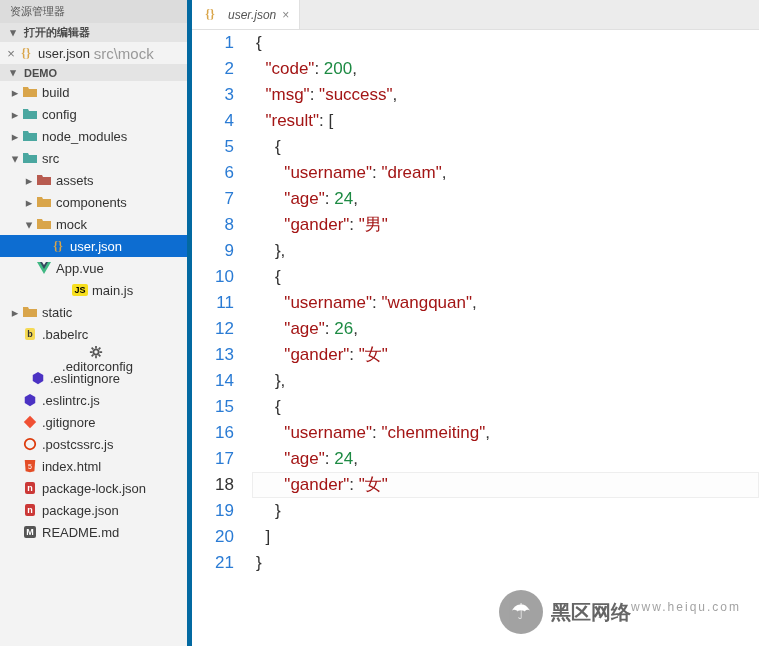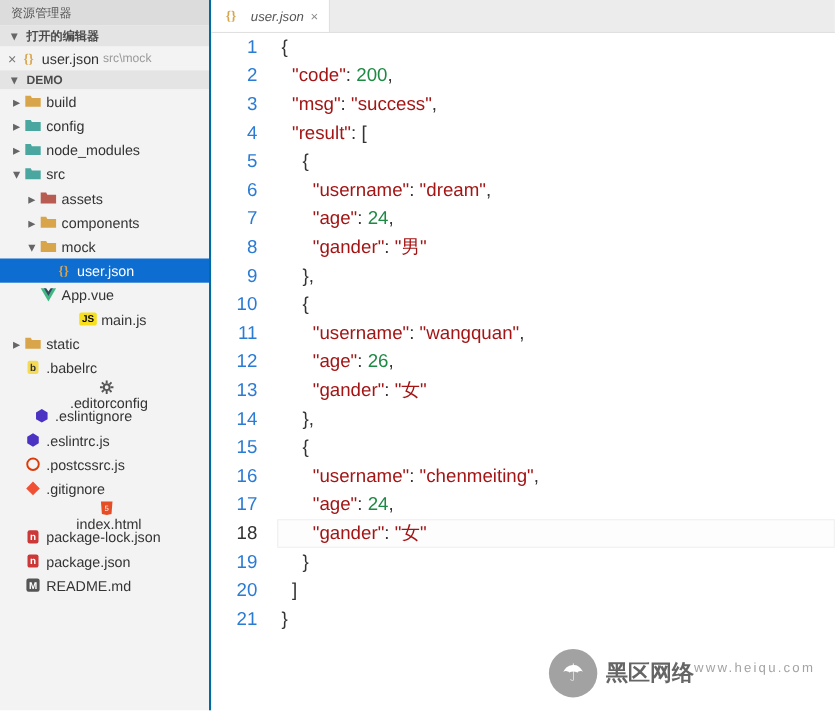--- a/index.html
+++ b/index.html
@@ -1,26 +1,26 @@
 <!DOCTYPE html>
 <html><head>
 <meta charset="utf-8">
 <style>
   * { margin: 0; padding: 0; box-sizing: border-box; font-family: "Segoe UI", "Microsoft YaHei", sans-serif; }
   body { display: flex; width: 759px; height: 646px; background: #fff; overflow: hidden; font-size: 13px; color: #333; }
-  .sidebar { width: 192px; background: #f3f3f3; border-right: 2px solid #0369a1; display: flex; flex-direction: column; }
+  .sidebar { width: 192px; background: #f3f3f3; border-right: 5px solid #0369a1; display: flex; flex-direction: column; }
   .side-title { background: #dcdcdc; padding: 4px 10px; font-size: 11px; color: #555; }
   .side-section { background: #e4e4e4; padding: 2px 6px; font-size: 11px; font-weight: bold; color: #4b4b4b; display: flex; align-items: center; gap: 4px; }
   .tree { flex: 1; overflow: auto; }
   .tree-row { display: flex; align-items: center; height: 22px; white-space: nowrap; cursor: pointer; }
   .tree-row.selected { background: #0d6dd1; color: #fff; }
   .tw { display: inline-flex; width: 14px; justify-content: center; color: #666; }
   .tree-row.selected .tw { color: #fff; }
   .ic { width: 16px; height: 16px; display: inline-flex; align-items: center; justify-content: center; margin-right: 4px; font-size: 12px; }
-  .dim { color: #999; font-size: 11px; }
+  .dim { color: #999; font-size: 15px; }
   .open-editor-row { display: flex; align-items: center; height: 22px; padding-left: 4px; }
   .close-x { width: 14px; text-align: center; color: #777; cursor: pointer; }
   .editor-area { flex: 1; display: flex; flex-direction: column; min-width: 0; }
   .tabs { display: flex; background: #ececec; border-bottom: 1px solid #e0e0e0; height: 30px; }
   .tab { display: flex; align-items: center; padding: 0 10px; background: #fff; border-right: 1px solid #e0e0e0; font-style: italic; color: #555; gap: 6px; font-size: 12px; }
   .tab .ic { font-style: normal; }
   .tab-close { color: #888; font-style: normal; cursor: pointer; }
   .code { flex: 1; display: flex; font-family: Consolas, "Courier New", monospace; font-size: 17px; line-height: 26px; overflow: hidden; position: relative; }
   .gutter { width: 60px; text-align: right; color: #2a7bd4; padding-right: 18px; background: #fff; user-select: none; }
   .gutter .ln.current { color: #333; }
@@ -186,35 +186,35 @@
           <svg width="14" height="14" viewBox="0 0 16 16">
             <path fill="#4b32c3" d="M8 1l6 3.5v7L8 15l-6-3.5v-7z"></path>
           </svg>
         </span>
         <span>.eslintrc.js</span>
       </div>
       <div class="tree-row" style="padding-left: 8px;">
         <span class="tw"></span>
         <span class="ic">
           <svg width="14" height="14" viewBox="0 0 16 16">
+            <rect x="3" y="3" width="10" height="10" fill="#f05033" transform="rotate(45 8 8)"></rect>
+          </svg>
+        </span>
+        <span>.gitignore</span>
+      </div>
+      <div class="tree-row" style="padding-left: 8px;">
+        <span class="tw"></span>
+        <span class="ic">
+          <svg width="14" height="14" viewBox="0 0 16 16">
             <circle cx="8" cy="8" r="6" fill="none" stroke="#dd3a0a" stroke-width="2"></circle>
           </svg>
         </span>
         <span>.postcssrc.js</span>
       </div>
       <div class="tree-row" style="padding-left: 8px;">
-        <span class="tw"></span>
-        <span class="ic">
-          <svg width="14" height="14" viewBox="0 0 16 16">
-            <rect x="3" y="3" width="10" height="10" fill="#f05033" transform="rotate(45 8 8)"></rect>
-          </svg>
-        </span>
-        <span>.gitignore</span>
-      </div>
-      <div class="tree-row" style="padding-left: 8px; flex-direction: column;">
         <span class="tw"></span>
         <span class="ic">
           <svg width="14" height="14" viewBox="0 0 16 16">
             <path fill="#e44d26" d="M2 1h12l-1 13-5 1-5-1z"></path>
             <text x="8" y="11" text-anchor="middle" fill="#fff" font-size="8" font-family="sans-serif">5</text>
           </svg>
         </span>
         <span>index.html</span>
       </div>
       <div class="tree-row" style="padding-left: 8px;">

